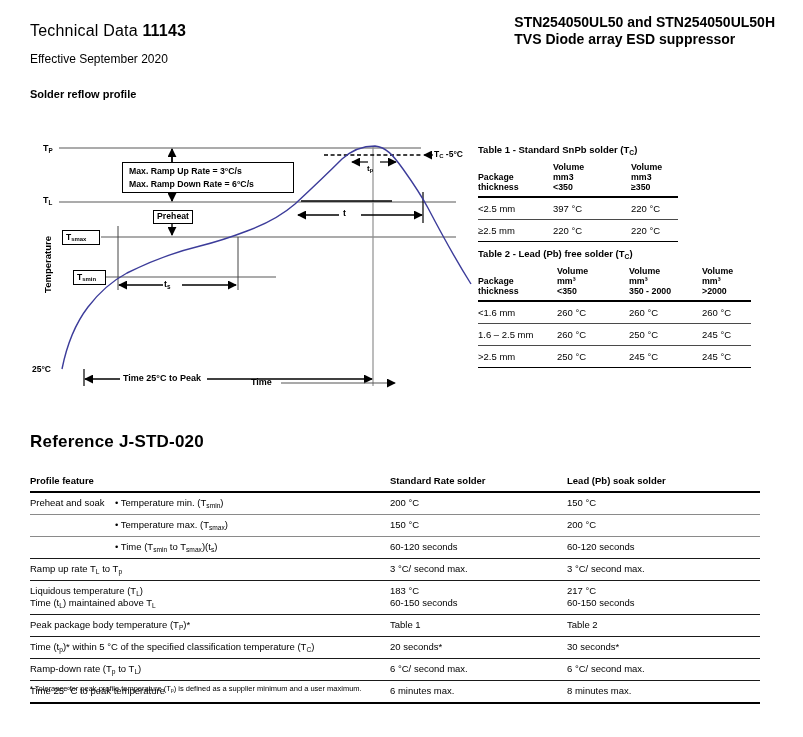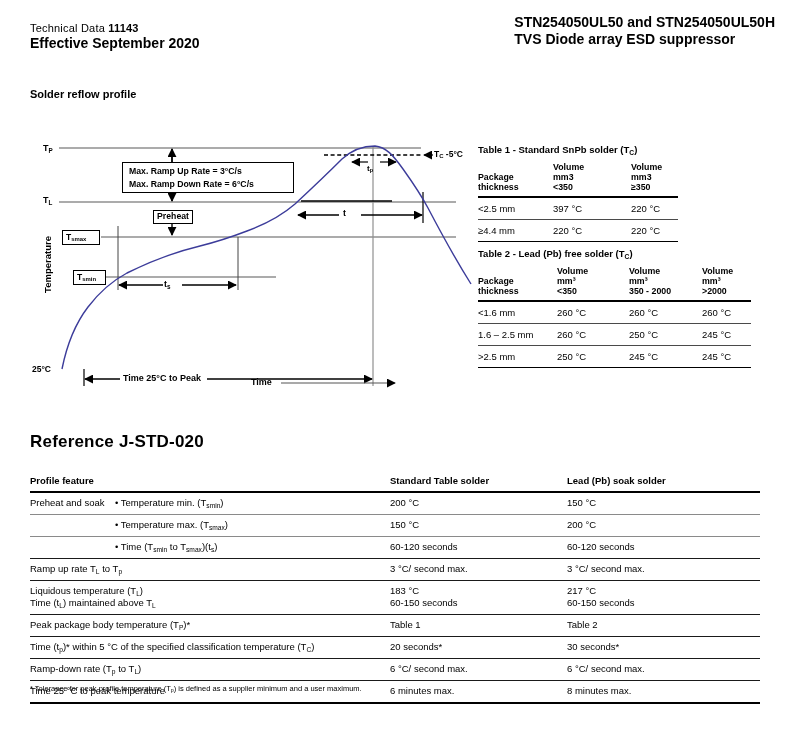--- a/index.html
+++ b/index.html
@@ -4,23 +4,23 @@
 <style>
   * { margin:0; padding:0; box-sizing:border-box; }
   body { background:#e8e8e8; font-family:"Liberation Sans", sans-serif; }
   .page { position:relative; width:803px; height:737px; background:#ffffff; color:#000;
           font-family:"Liberation Sans", sans-serif; overflow:hidden; margin:0 auto; }
 
   sub { font-size:70%; vertical-align:baseline; position:relative; top:0.25em; line-height:0; }
 
   
   .hdr-left  { position:absolute; left:30px; top:22px; }
-  .hdr-title { font-size:11px; letter-spacing:0.2px; }
+  .hdr-title { font-size:16px; letter-spacing:0.2px; }
   .hdr-title b { font-weight:700; }
-  .hdr-eff   { font-size:14px; font-weight:700; margin-top:1px; }
+  .hdr-eff   { font-size:12px; font-weight:400; margin-top:12px; }
   .hdr-right { position:absolute; right:28px; top:14px; text-align:left;
                font-size:14px; font-weight:700; line-height:17px; }
   .sec-title { position:absolute; left:30px; top:88px; font-size:11px; font-weight:700; }
 
   
   .diagram { position:absolute; left:35px; top:138px; width:440px; height:265px; }
   .diagram svg { position:absolute; left:0; top:0; }
   .dlabel { position:absolute; font-size:9px; font-weight:700; white-space:nowrap; line-height:10px; }
   .dlabel.small { font-size:8px; }
   .dbox { position:absolute; border:1.4px solid #000; background:#fff; font-weight:700; }
@@ -157,21 +157,21 @@
 ≥350</th>
         </tr>
       </thead>
       <tbody>
         <tr>
           <td>&lt;2.5 mm</td>
           <td>397 °C</td>
           <td>220 °C</td>
         </tr>
         <tr class="last">
-          <td>≥4.4 mm</td>
+          <td>≥2.5 mm</td>
           <td>220 °C</td>
           <td>220 °C</td>
         </tr>
       </tbody>
     </table>
   </div>
 
   <div class="mini-wrap" style="left:478px; top:248px;">
     <div class="mini-title">Table 2 - Lead (Pb) free solder (T<sub>C</sub>)</div>
     <table class="mini-table" style="width:273px;">
@@ -224,21 +224,21 @@
     <table class="ref-table">
       <colgroup>
           <col style="width:85px">
           <col style="width:275px">
           <col style="width:177px">
           <col style="width:193px">
         </colgroup>
       <thead>
         <tr>
           <th colspan="2">Profile feature</th>
-          <th>Standard Table solder</th>
+          <th>Standard Rate solder</th>
           <th>Lead (Pb) soak solder</th>
         </tr>
       </thead>
       <tbody>
         <tr class="sep-inner">
           <td>Preheat and soak</td>
           <td>• Temperature min. (T<sub>smin</sub>)</td>
           <td>200 °C</td>
           <td>150 °C</td>
         </tr>

